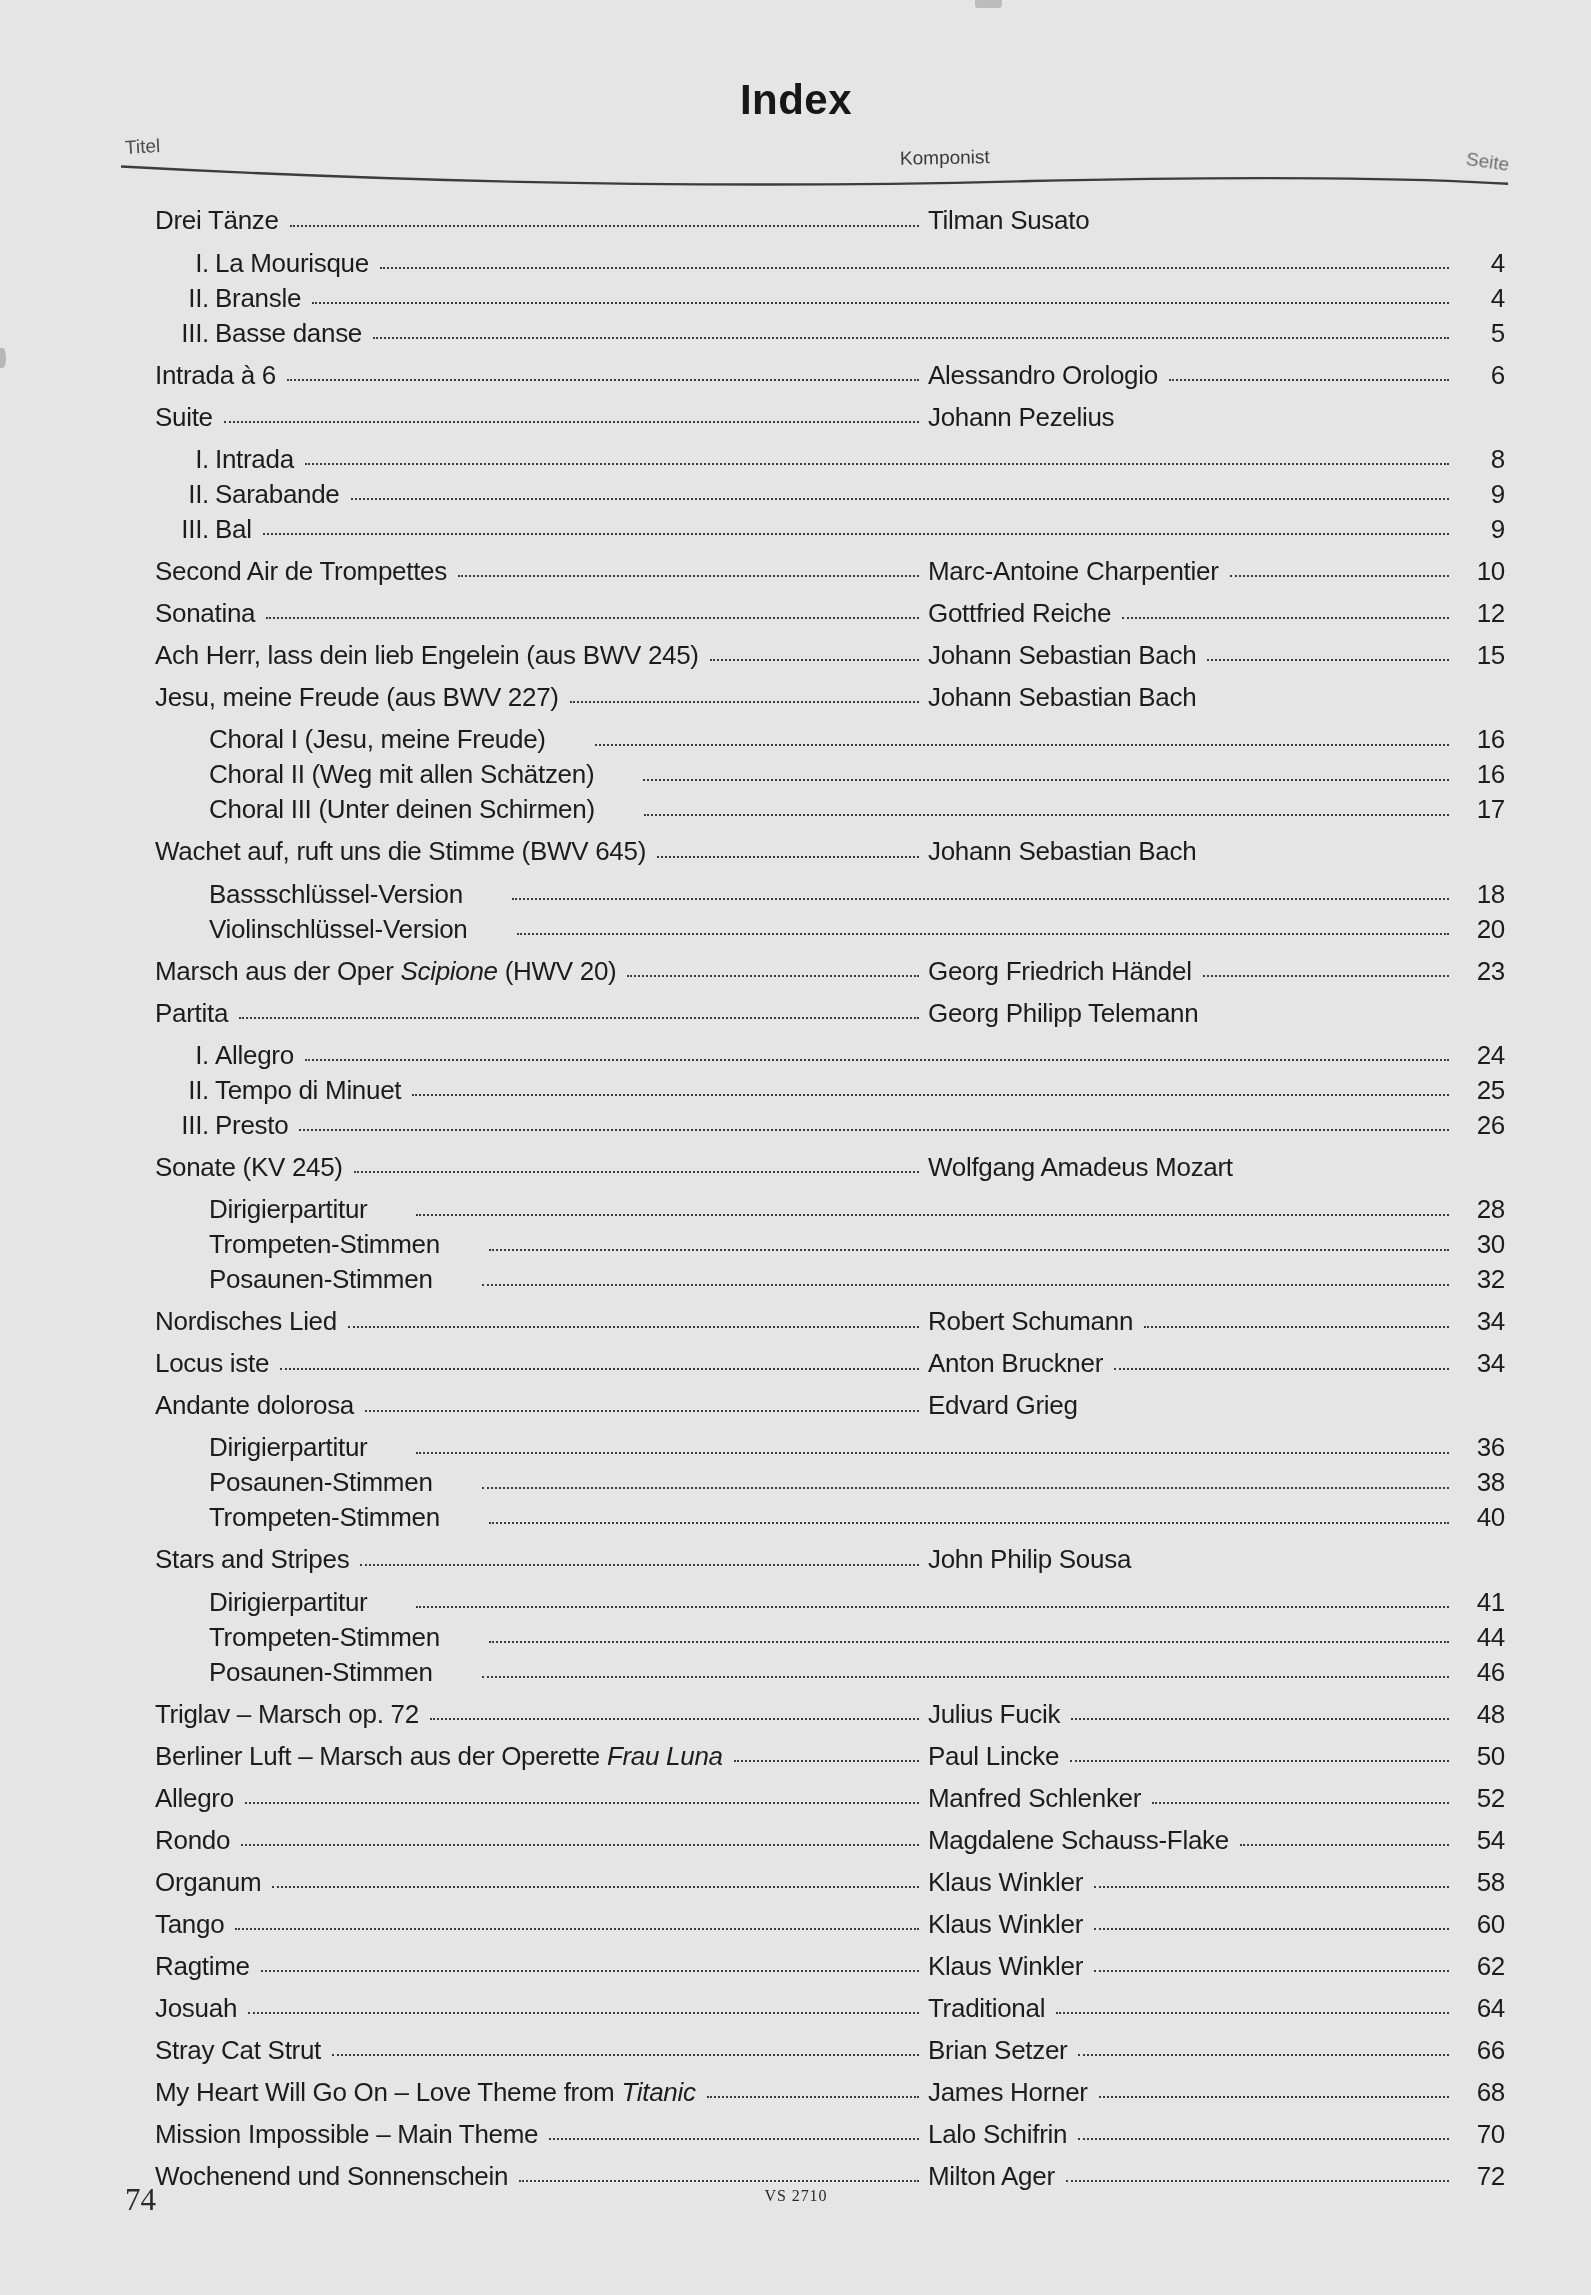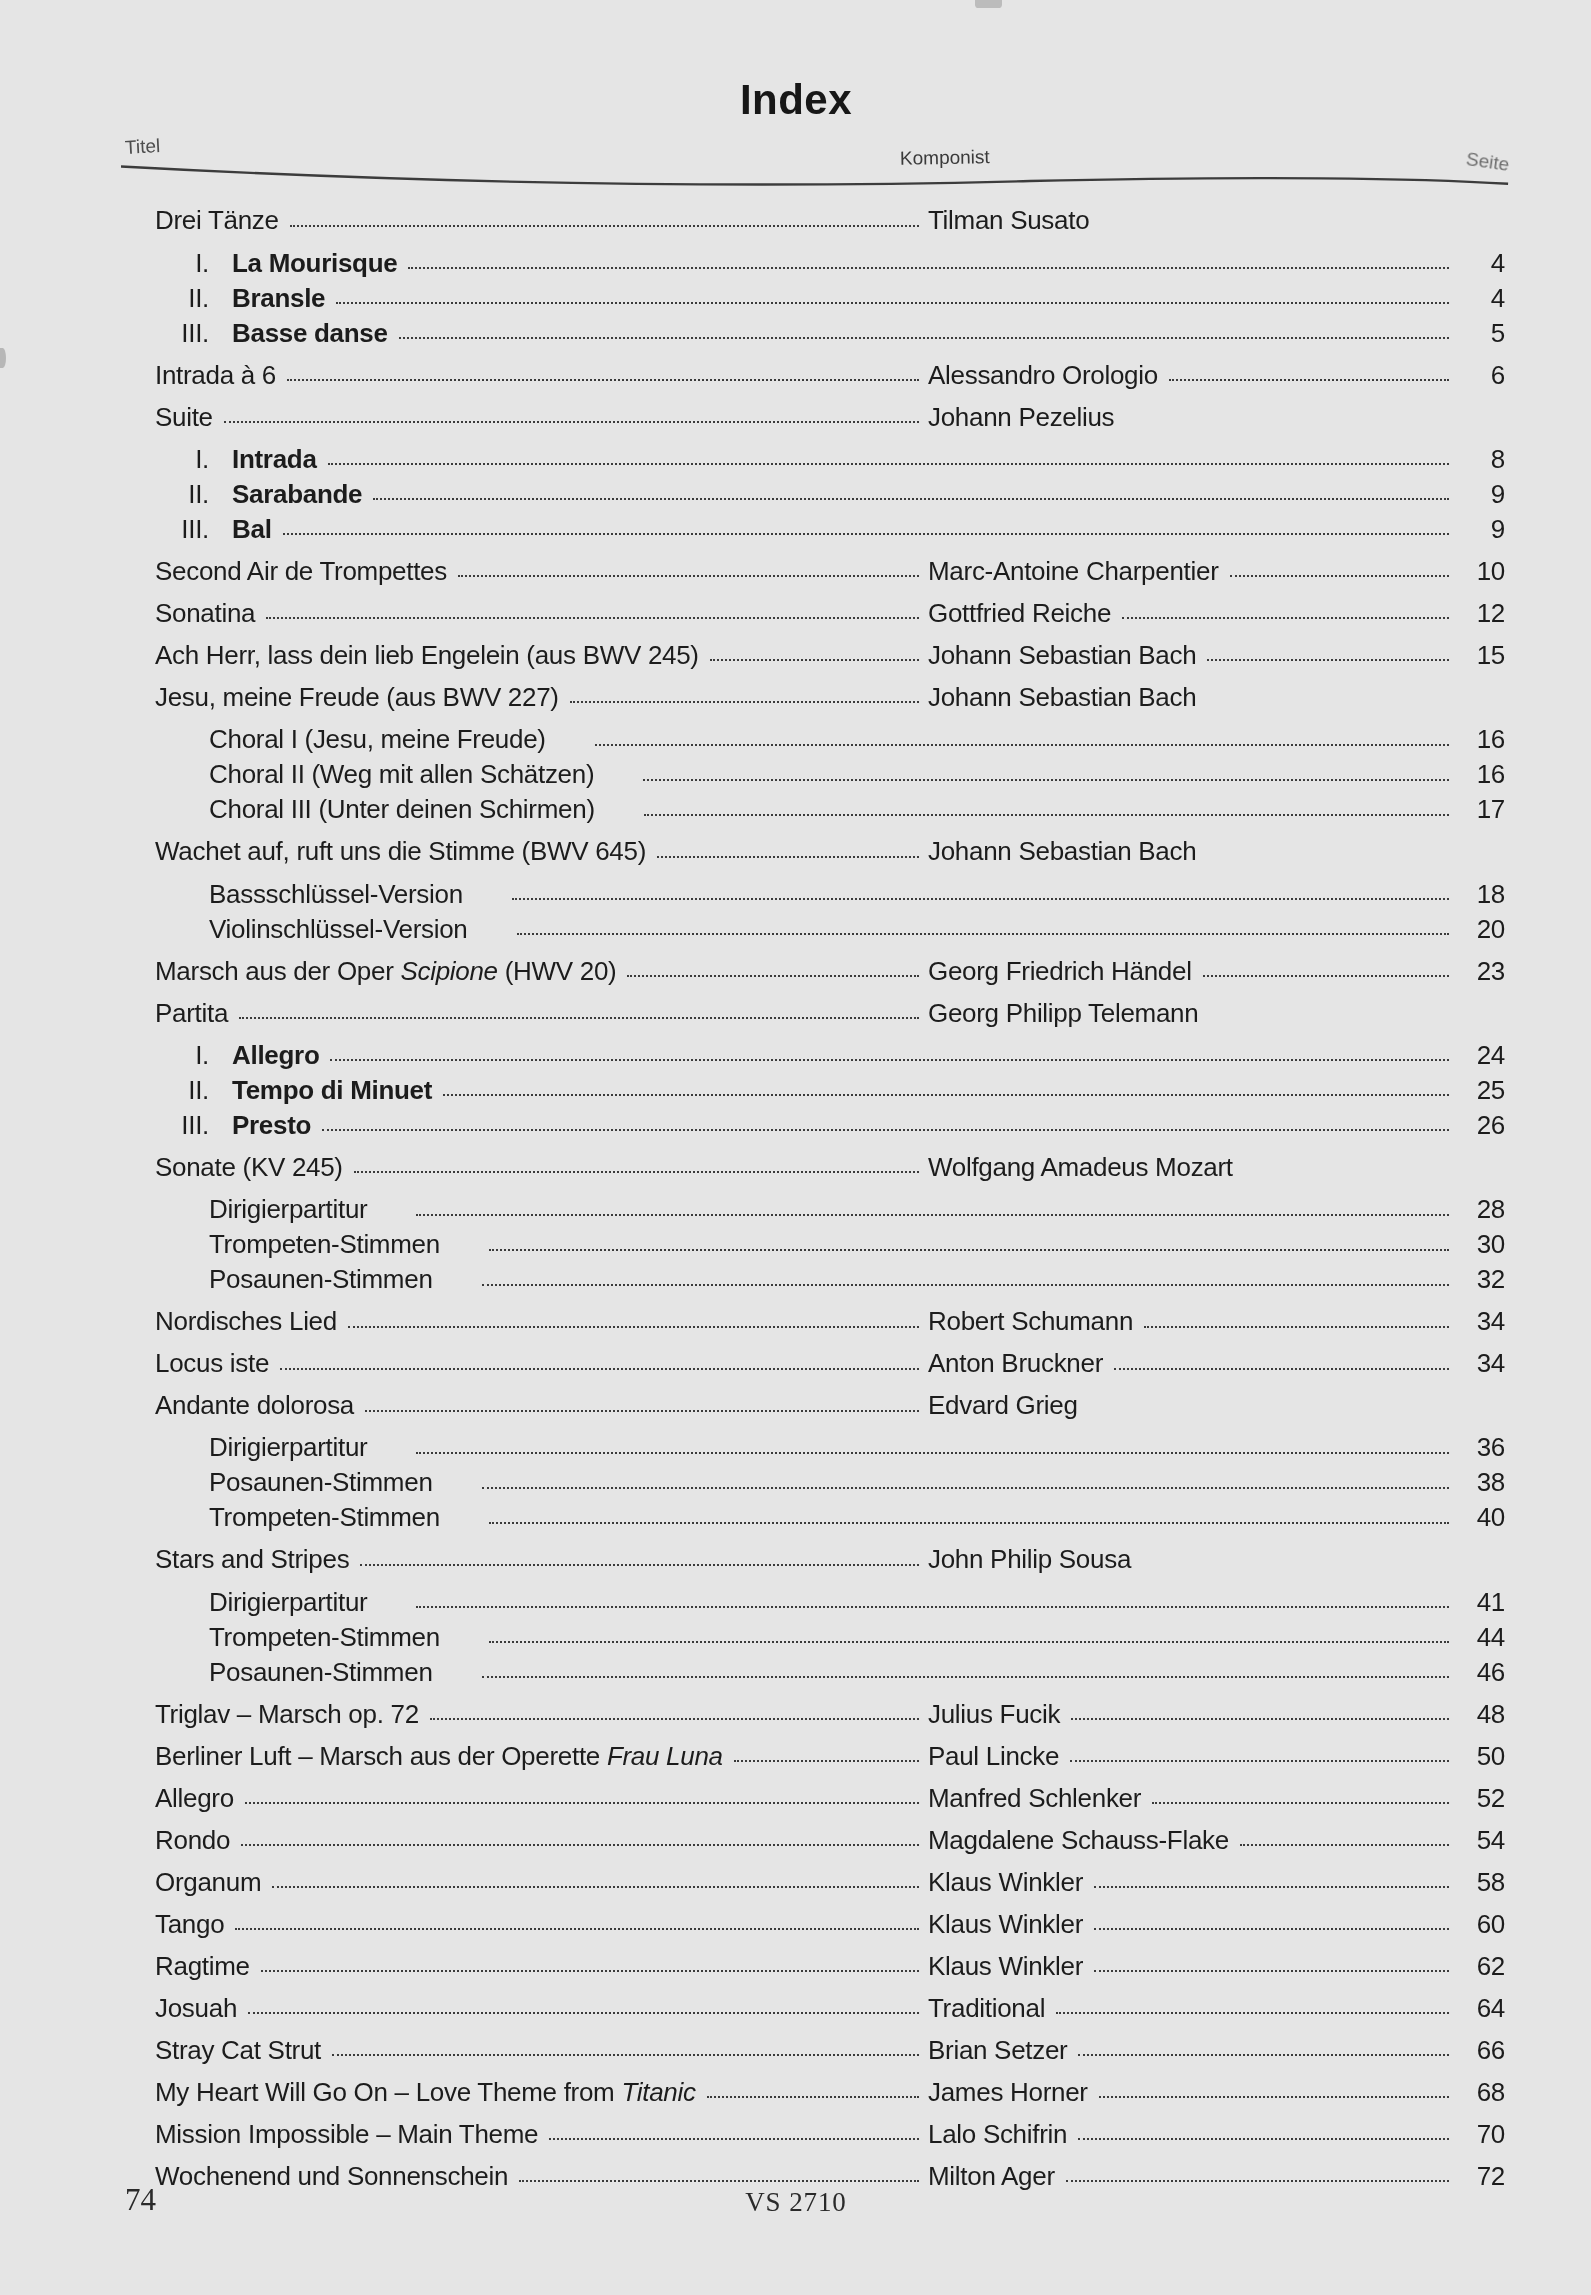--- a/index.html
+++ b/index.html
@@ -54,21 +54,21 @@
   .row { display: flex; align-items: flex-end; }
   .row.main   { height: 42px; margin-left: 28px; }
   .row.subnum { height: 35px; }
   .row.sub    { height: 35px; }
   .row.group-start { margin-top: 7.3px; }
 
   .left { display: flex; flex: 1 1 auto; min-width: 0; align-items: flex-end; }
   .row.has-comp .left { flex: 0 0 773px; }
 
   .num { flex: 0 0 82px; text-align: right; white-space: nowrap; }
-  .num + .ttl { margin-left: 23px; font-weight: bold; }
+  .num + .ttl { margin-left: 6px; }
   .row.sub .left { padding-left: 82px; gap: 38px; }
 
   .ttl { white-space: nowrap; }
   .t-it { font-style: italic; }
 
   .leader {
     flex: 1 1 auto; min-width: 16.4px;
     border-bottom: 2.7px dotted #2c2c2c;
     margin: 0 9px 8.2px 11px;
     opacity: .92;
@@ -81,21 +81,21 @@
   
   .footer-pagenum {
     position: absolute; left: 125px; top: 2182px;
     font-family: Liberation Serif, serif;
     font-size: 31px; color: #2a2a2a;
   }
   .footer-plate {
     position: absolute; left: 0; top: 2187px; width: 100%;
     text-align: center;
     font-family: "Liberation Serif", "DejaVu Serif", serif;
-    font-size: 27px; letter-spacing: 0.9px; color: #2a2a2a;
+    font-size: 16px; letter-spacing: 0.9px; color: #2a2a2a;
   }
 </style>
 </head>
 <body>
 
 <div class="page">
 
   <div class="artifact-top"></div>
   <div class="artifact-left"></div>
 

